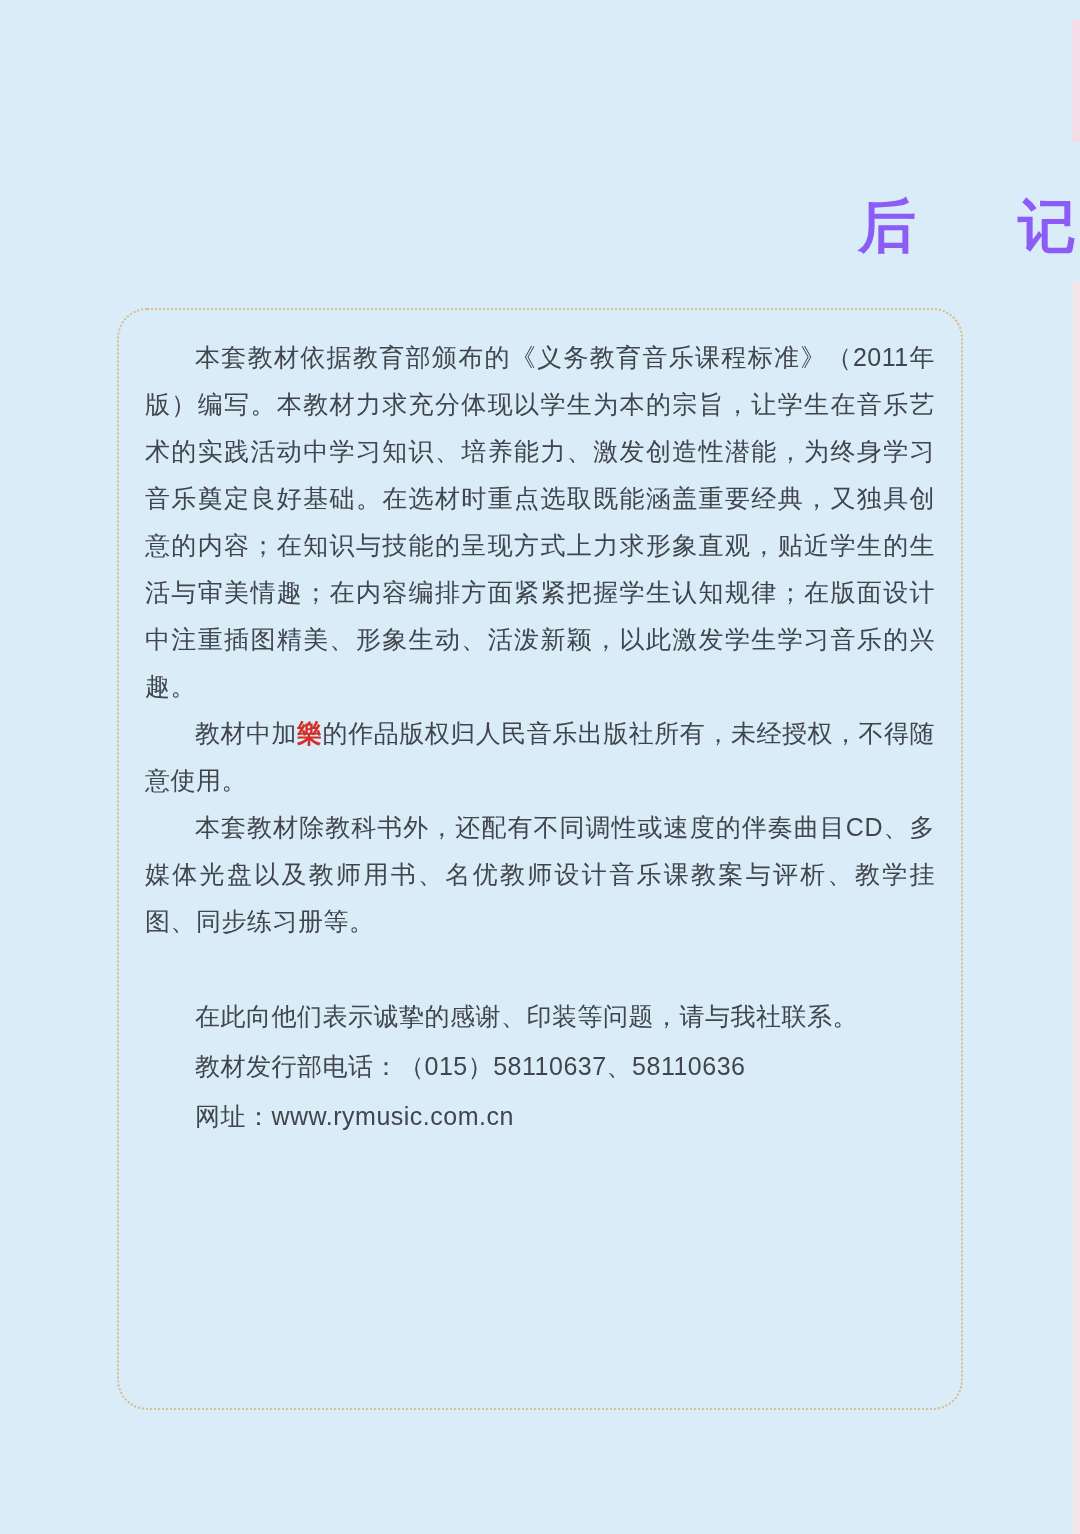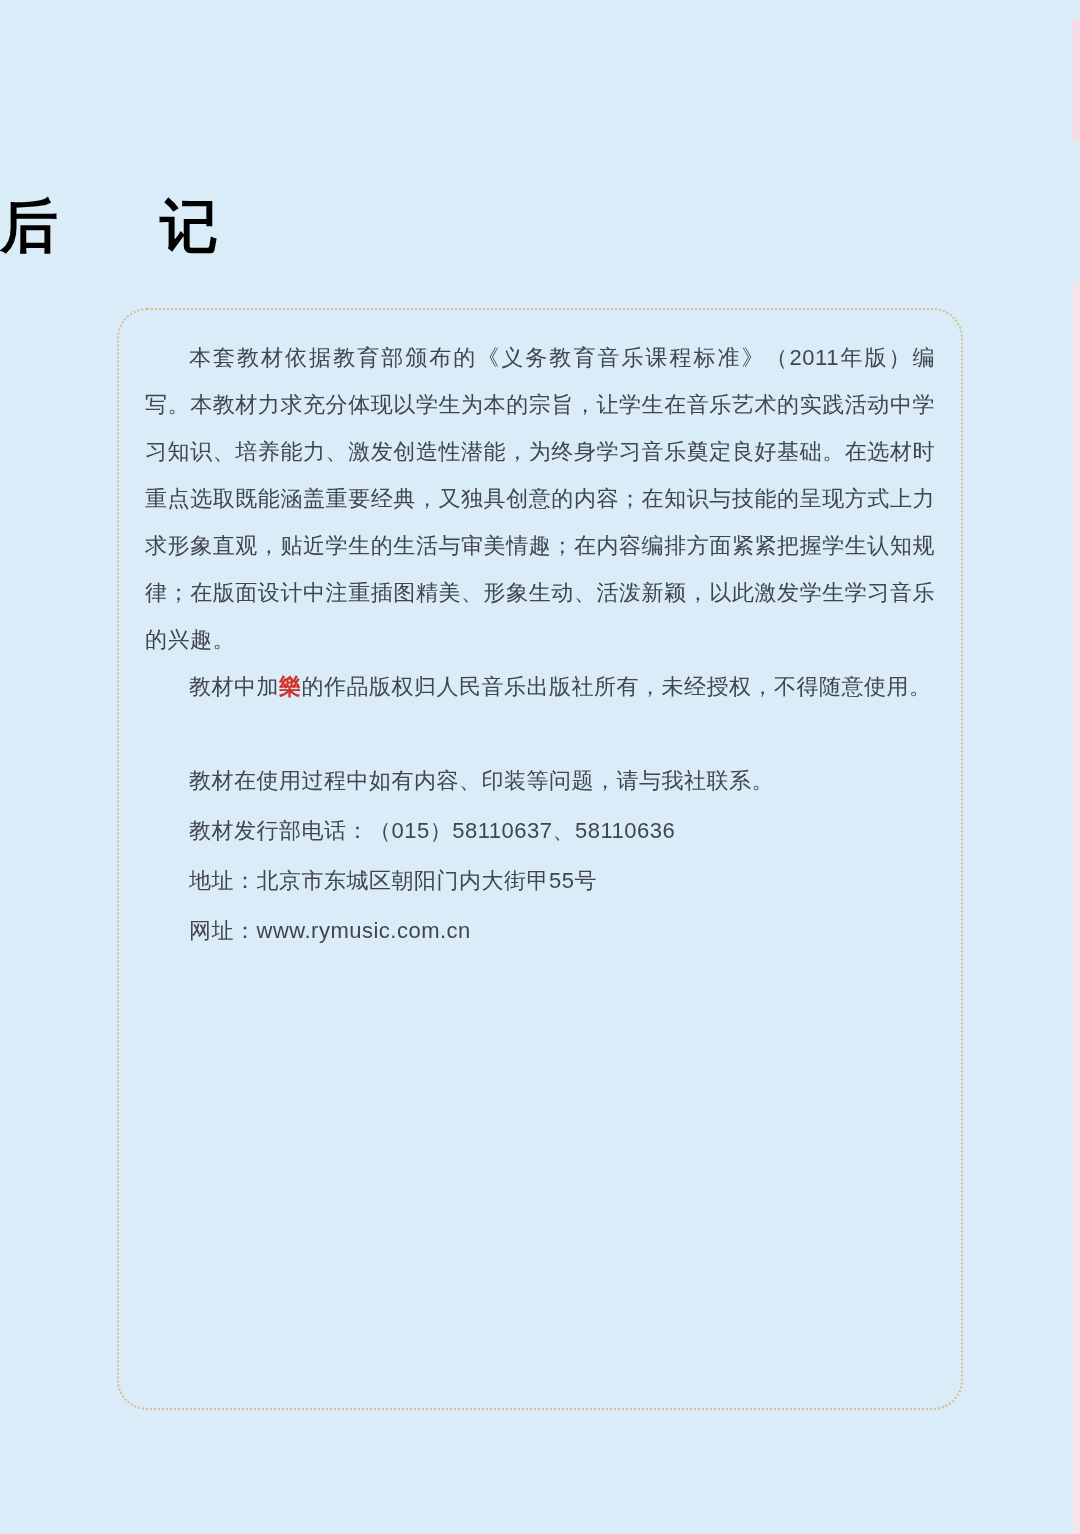--- a/index.html
+++ b/index.html
@@ -18,38 +18,38 @@
     background:#d9ecf8;
     clip-path:polygon(0 170,60 140,120 180,200 120,260 95,310 75,340 90,370 80,420 95,470 85,540 60,600 45,650 55,700 120,740 160,780 120,820 60,850 35,880 45,900 90,930 130,960 120,1000 60,1030 25,1080 40,1080 1300,1040 1330,1000 1390,960 1360,900 1420,850 1390,800 1450,750 1420,700 1480,650 1440,600 1500,560 1460,520 1500,470 1470,420 1500,380 1470,330 1490,280 1450,230 1470,180 1440,130 1460,80 1420,40 1440,0 1400);
   }
   .pink-strip{position:absolute;right:0;background:#f4dbe5;}
   .pink-strip.top{top:20px;width:8px;height:122px;}
   .pink-strip.bottom{top:282px;width:7px;height:1252px;background:#f7e4eb;}
   
   .content{position:relative;z-index:2;}
   .page-title{
     margin:0;padding-top:188px;height:76px;
-    text-align:left;
+    text-align:right;
     font-size:58px;font-weight:bold;
-    color:#000000;
+    color:#8b5cf6;
     letter-spacing:4px;
     word-spacing:78px;
   }
   .text-box{
     box-sizing:border-box;
     width:846px;
     margin:44px auto 0 auto;
     min-height:1102px;
     border:2px dotted #d8bc8c;
     border-radius:30px;
     padding:24px 26px 42px 26px;
   }
   .text-box p{
     margin:0;
-    font-size:22px;
+    font-size:25px;
     line-height:47px;
     color:#41454c;
     text-align:justify;
     text-indent:2em;
     letter-spacing:0.5px;
   }
   .copyright-mark{
     color:#d22d26;
     font-weight:bold;
     font-style:normal;
@@ -72,22 +72,22 @@
 
   <h1 class="page-title">后 记</h1>
 
   <div class="text-box">
 
     <p>本套教材依据教育部颁布的《义务教育音乐课程标准》（2011年版）编写。本教材力求充分体现以学生为本的宗旨，让学生在音乐艺术的实践活动中学习知识、培养能力、激发创造性潜能，为终身学习音乐奠定良好基础。在选材时重点选取既能涵盖重要经典，又独具创意的内容；在知识与技能的呈现方式上力求形象直观，贴近学生的生活与审美情趣；在内容编排方面紧紧把握学生认知规律；在版面设计中注重插图精美、形象生动、活泼新颖，以此激发学生学习音乐的兴趣。</p>
 
 
     <p><span>教材中加</span><span class="copyright-mark">樂</span><span>的作品版权归人民音乐出版社所有，未经授权，不得随意使用。</span></p>
 
+    <p>本套教材除教科书外，还配有不同调性或速度的伴奏曲目CD、多媒体光盘以及教师用书、名优教师设计音乐课教案与评析、教学挂图、同步练习册等。</p>
 
     <div class="contact-block">
-      <p>教材在使用过程中如有内容、印装等问题，请与我社联系。</p>
+      <p>在此向他们表示诚挚的感谢、印装等问题，请与我社联系。</p>
       <p>教材发行部电话：（015）58110637、58110636</p>
-      <p>地址：北京市东城区朝阳门内大街甲55号</p>
       <p>网址：www.rymusic.com.cn</p>
     </div>
 
   </div>
 </div>
 
 </body></html>

